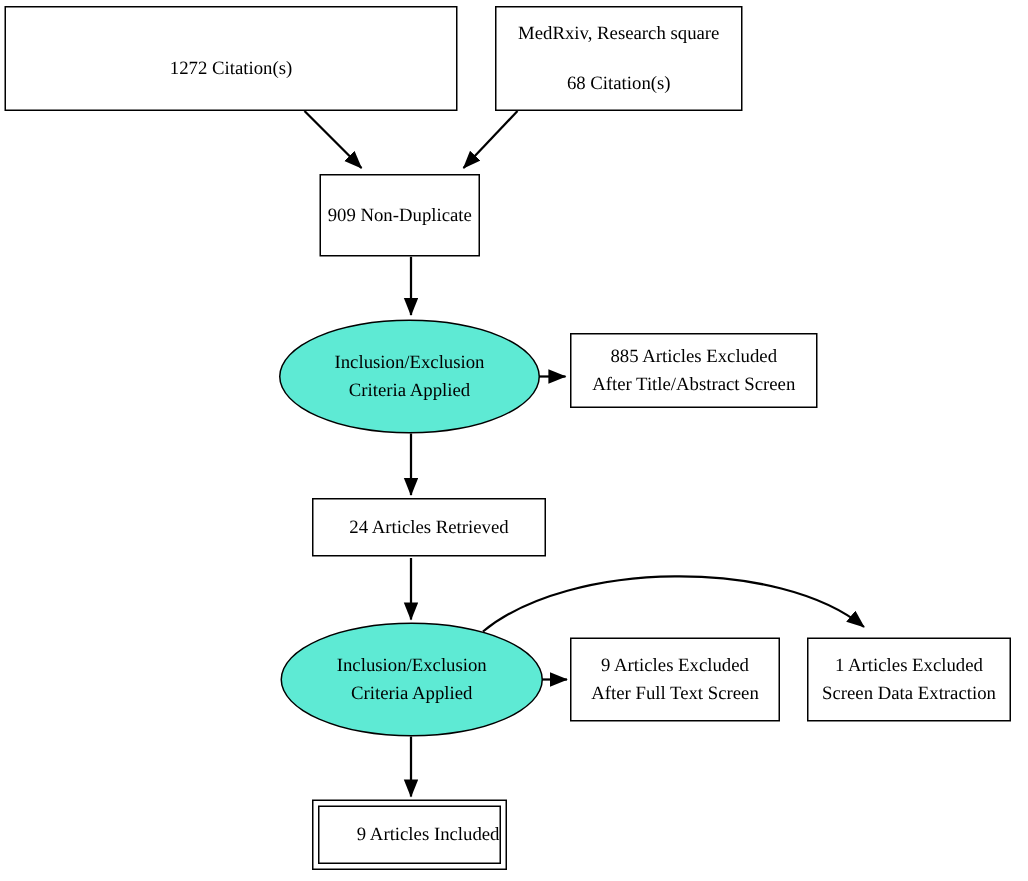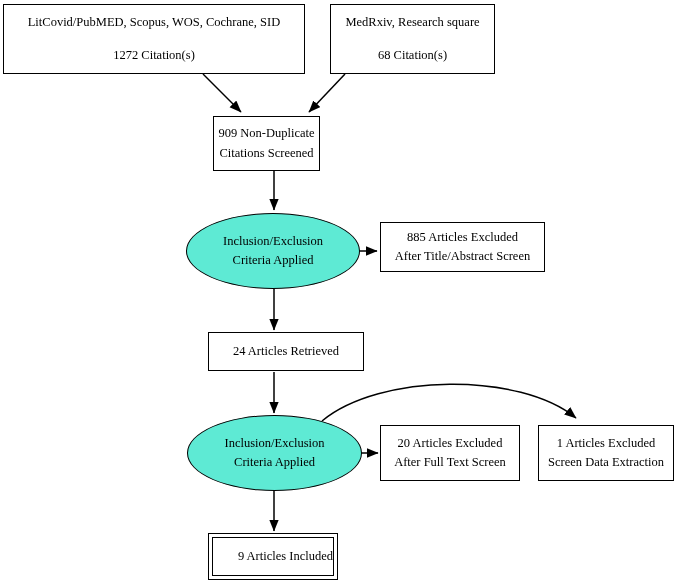--- a/index.html
+++ b/index.html
@@ -91,32 +91,30 @@
     <line x1="274" y1="372" x2="274" y2="413" stroke="#000000" stroke-width="1.5" marker-end="url(#arrowhead)"></line>
 
     <line x1="361" y1="453" x2="378" y2="453" stroke="#000000" stroke-width="1.5" marker-end="url(#arrowhead)"></line>
 
     <path d="M 322,421 C 380,373 520,372 576,418" fill="none" stroke="#000000" stroke-width="1.5" marker-end="url(#arrowhead)"></path>
 
     <line x1="274" y1="491" x2="274" y2="531" stroke="#000000" stroke-width="1.5" marker-end="url(#arrowhead)"></line>
   </svg>
 
   <div class="node box" style="left:3px; top:4px; width:302px; height:70px;">
-    <span class="line">LitCovid/PubMED, Scopus, WOS, Cochrane, SID</span>
     <span class="line spaced">1272 Citation(s)</span>
   </div>
 
   <div class="node box" style="left:330px; top:4px; width:165px; height:70px;">
     <span class="line">MedRxiv, Research square</span>
     <span class="line spaced">68 Citation(s)</span>
   </div>
 
   <div class="node box" style="left:213px; top:116px; width:107px; height:55px;">
     <span class="line">909 Non-Duplicate</span>
-    <span class="line">Citations Screened</span>
   </div>
 
   <div class="node ellipse" style="left:186px; top:213px; width:174px; height:76px;">
     <span class="line">Inclusion/Exclusion</span>
     <span class="line">Criteria Applied</span>
   </div>
 
   <div class="node box" style="left:380px; top:222px; width:165px; height:50px;">
     <span class="line">885 Articles Excluded</span>
     <span class="line">After Title/Abstract Screen</span>
@@ -125,21 +123,21 @@
   <div class="node box" style="left:208px; top:332px; width:156px; height:39px;">
     <span class="line">24 Articles Retrieved</span>
   </div>
 
   <div class="node ellipse" style="left:187px; top:415px; width:175px; height:76px;">
     <span class="line">Inclusion/Exclusion</span>
     <span class="line">Criteria Applied</span>
   </div>
 
   <div class="node box" style="left:380px; top:425px; width:140px; height:56px;">
-    <span class="line">20 Articles Excluded</span>
+    <span class="line">9 Articles Excluded</span>
     <span class="line">After Full Text Screen</span>
   </div>
 
   <div class="node box" style="left:538px; top:425px; width:136px; height:56px;">
     <span class="line">1 Articles Excluded</span>
     <span class="line">Screen Data Extraction</span>
   </div>
 
   <div class="node box-double" style="left:208px; top:533px; width:130px; height:47px;">
     <div class="inner-frame">

